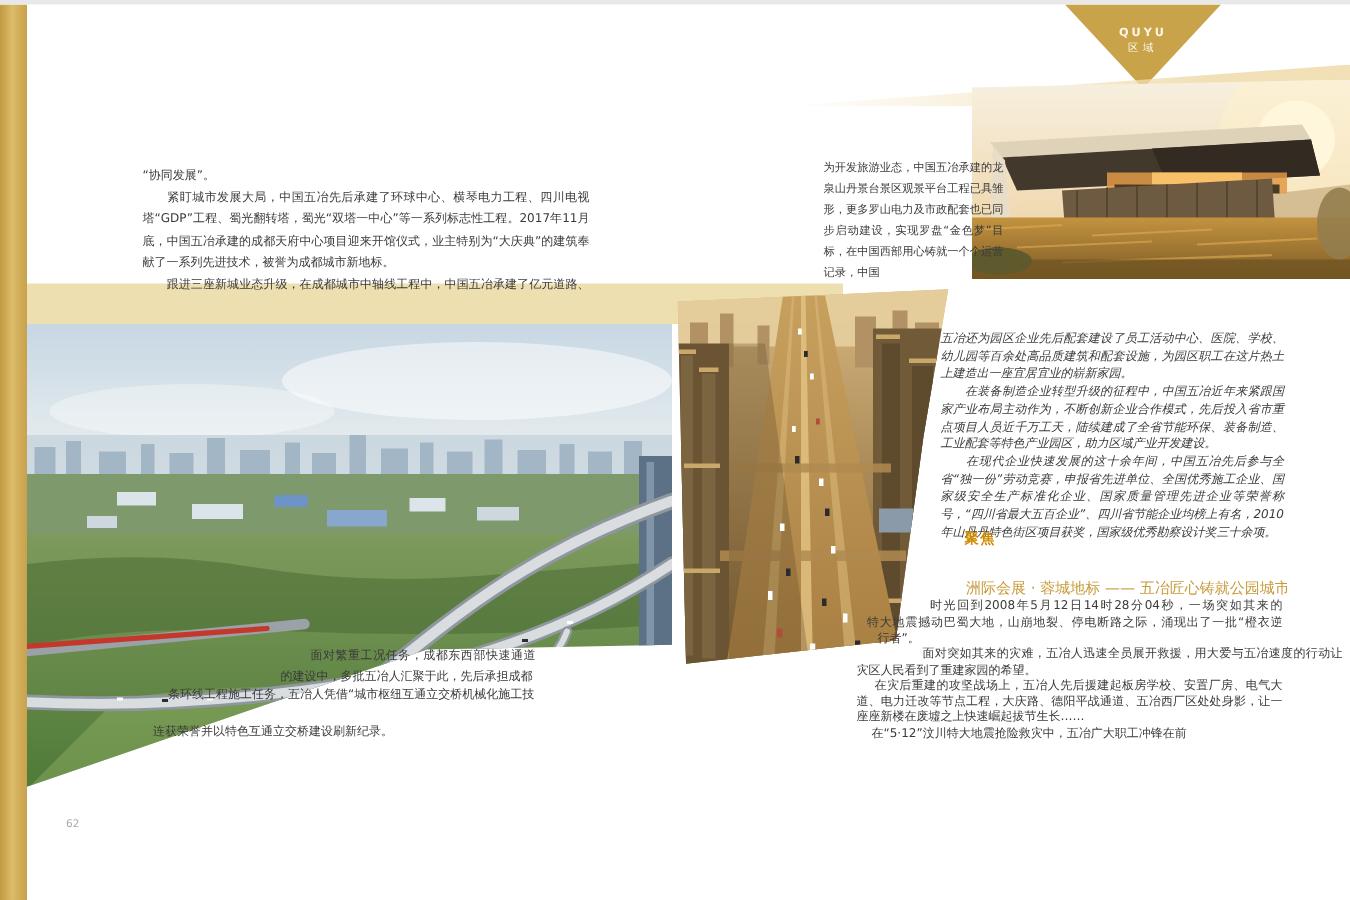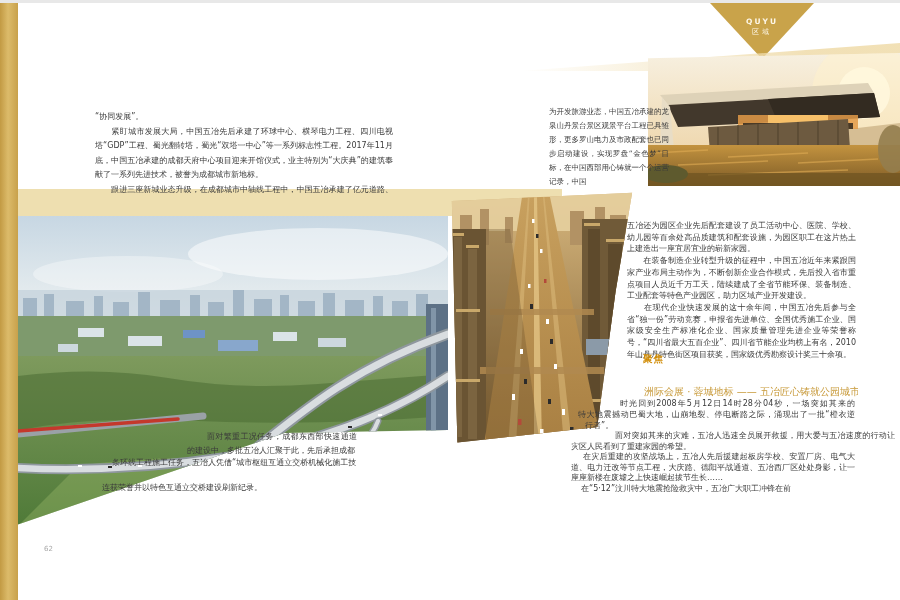--- a/index.html
+++ b/index.html
@@ -34,21 +34,21 @@
     clip-path:polygon(1% 4.7%,99% 1.5%,90% 40%,80% 93%,4% 99%);}
   .photo-building{left:648px;top:50px;width:252px;height:133px;
     clip-path:polygon(0 4%,100% 0,100% 100%,0 100%);}
 
   
   .tb{position:absolute;font-size:8px;line-height:14.6px;text-align:justify;}
   .tb p{margin:0;}
   .topleft{left:95px;top:107px;width:298px;height:90px;overflow:hidden;}
   .midcol{left:549px;top:102px;width:120px;height:80px;overflow:hidden;
     font-size:7.5px;line-height:14px;}
-  .rightcol{left:627px;top:217px;width:229px;line-height:11.7px;}
+  .rightcol{left:627px;top:217px;width:229px;line-height:11.7px;font-style:italic;}
   .focus-heading{position:absolute;left:643px;top:350px;font-size:9.5px;
     font-weight:bold;color:#d08a00;letter-spacing:1px;}
   .focus-sub{position:absolute;left:644px;top:382px;width:214px;font-size:10px;
     color:#c89a3a;white-space:nowrap;overflow:hidden;}
   .line{position:absolute;font-size:8px;line-height:10px;white-space:nowrap;color:#3a3a3a;}
   .line.j{white-space:normal;text-align-last:justify;overflow:hidden;height:10px;}
 </style>
 </head>
 <body>
 

